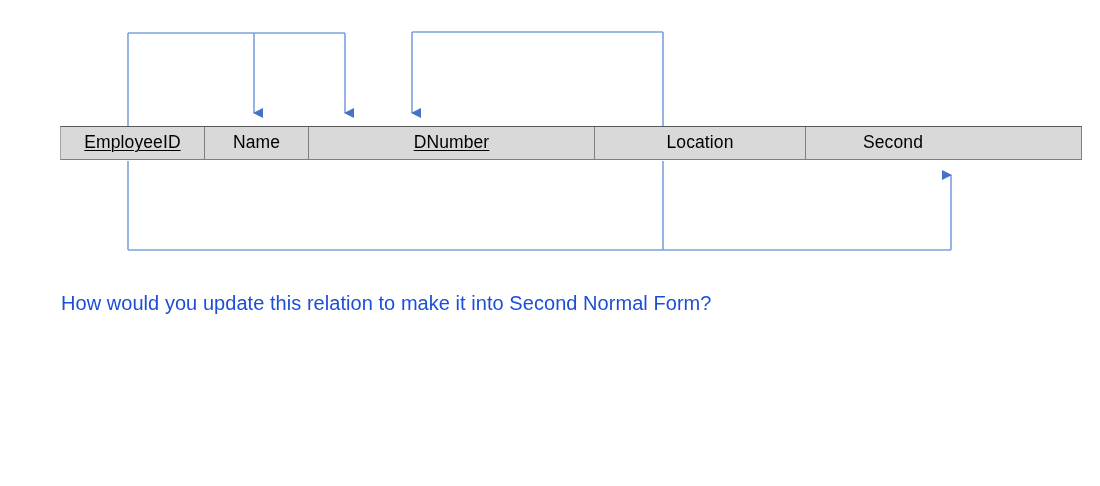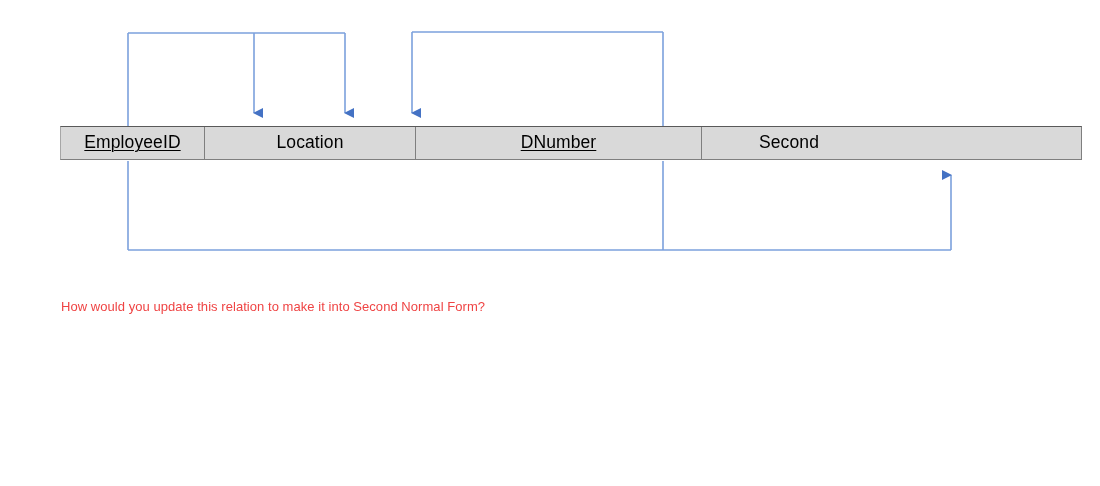--- a/index.html
+++ b/index.html
@@ -68,23 +68,23 @@
     position: absolute;
     left: 0; top: 0;
     width: 1100px;
     height: 486px;
     pointer-events: none;
   }
   
   #question-text {
     position: absolute;
     left: 61px;
-    top: 299px;
-    font-size: 13px;
-    color: #ef4444;
+    top: 292px;
+    font-size: 20px;
+    color: #1d4ed8;
     white-space: nowrap;
     letter-spacing: 0.05px;
   }
 </style>
 </head>
 <body>
 
 <div id="stage">
 
   <svg id="fd-connectors" viewBox="0 0 1100 486" width="1100" height="486" xmlns="http://www.w3.org/2000/svg">
@@ -128,28 +128,31 @@
       <path d="M951,250 L951,175" stroke="#7BA0DC" stroke-width="1.6" fill="none" marker-end="url(#arrow-up)"></path>
     </g>
   </svg>
 
   <div id="relation-table">
 
     <div class="attr-cell col-employeeid">
       <span class="attr-label key">EmployeeID</span>
     </div>
 
+    <div class="attr-cell col-name">
+      <span class="attr-label">Name</span>
+    </div>
 
+
+    <div class="attr-cell col-dnumber">
+      <span class="attr-label key">DNumber</span>
+    </div>
 
     <div class="attr-cell col-location">
       <span class="attr-label">Location</span>
-    </div>
-
-    <div class="attr-cell col-dnumber">
-      <span class="attr-label key">DNumber</span>
     </div>
 
     <div class="attr-cell col-manager">
       <span class="attr-label">Second</span>
     </div>
 
   </div>
 
   <div id="question-text">How would you update this relation to make it into Second Normal Form?</div>
 

